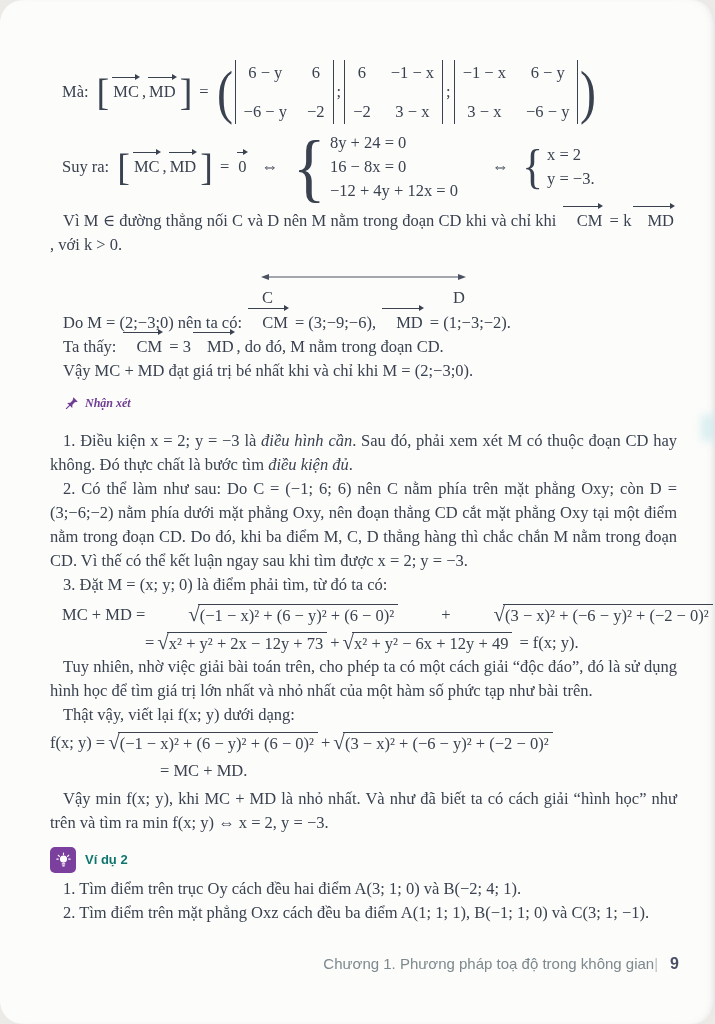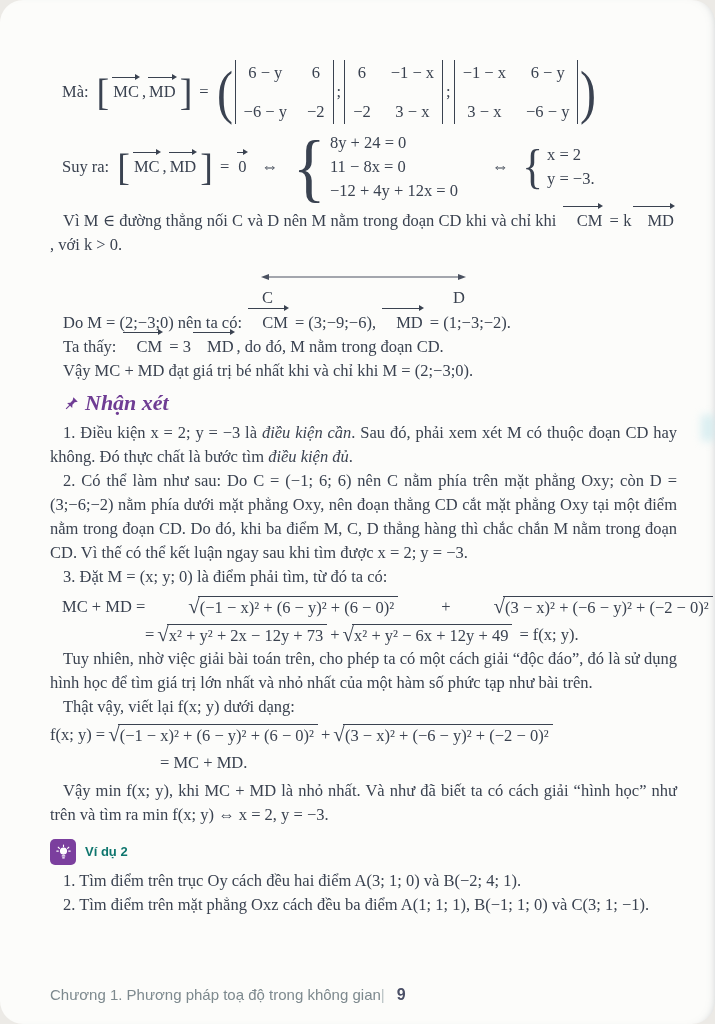--- a/index.html
+++ b/index.html
@@ -42,33 +42,33 @@
   .sqrt { display:inline-flex; align-items:flex-start; margin:0 3px; white-space:nowrap; }
   .rsign { font-size:21px; line-height:20px; margin-right:-2px; }
   .rbody { border-top:1.3px solid currentColor; padding:1px 4px 0 2px; line-height:20px; }
   .frow { display:flex; align-items:center; white-space:nowrap; }
 
   
   .seg { width:205px; margin:8px auto 0 auto; }
   .seg-labels { display:flex; justify-content:space-between; line-height:18px; padding:0 1px; }
 
   
-  .nx-h { display:flex; align-items:center; gap:6px; margin:8px 0 6px 14px;
-          color:#6f3d94; font-weight:700; font-style:italic; font-size:22px; }
+  .nx-h { display:flex; align-items:center; gap:6px; margin:8px 0 14px 14px;
+          color:#6f3d94; font-weight:700; font-style:italic; font-size:12px; }
   .nx-h svg { flex:0 0 auto; }
 
   
   .vd-h { display:flex; align-items:center; gap:9px; margin:12px 0 4px 0; }
   .vd-icon { width:26px; height:26px; background:#7b3f9e; border-radius:5px;
              display:flex; align-items:center; justify-content:center; }
   .vd-title { font-family:"Liberation Sans","DejaVu Sans",sans-serif; font-weight:700;
               font-size:13px; color:#0f766e;text-align:center; }
 
-  .footer { position:absolute; left:50px; right:36px; top:983px; display:flex;
-            justify-content:flex-start; align-items:baseline;
+  .footer { position:absolute; left:50px; right:36px; top:952px; display:flex;
+            justify-content:flex-end; align-items:baseline;
             font-family:"Liberation Sans","DejaVu Sans",sans-serif; font-size:15px; color:#7d898e; }
   .footer .sep { color:#b9c2c4; margin-right:12px; }
   .footer .pn { color:#4a4f66; font-weight:700; font-size:16px; }
   .artifact { position:absolute; right:0; top:415px; width:14px; height:26px;
               background:#bfe4ea; filter:blur(4px); opacity:.55; }
 </style>
 </head>
 <body>
 
 <div class="page">
@@ -112,21 +112,21 @@
     <span class="vec"><span>MC</span></span>
       <span>,</span>
     <span class="vec"><span>MD</span></span>
     <span class="bigd brk">]</span>
     <span style="margin:0 6px;">=</span>
     <span class="vec"><span>0</span></span>
     <span class="iff">⇔</span>
     <span class="bigd brace3">{</span>
     <span class="sys">
       <span>8y + 24 = 0</span>
-      <span>11 − 8x = 0</span>
+      <span>16 − 8x = 0</span>
       <span>−12 + 4y + 12x = 0</span>
     </span>
     <span class="iff" style="margin-left:34px;">⇔</span>
     <span class="bigd brace2">{</span>
     <span class="sys">
       <span>x = 2</span>
       <span>y = −3.</span>
     </span>
   </div>
 
@@ -150,21 +150,21 @@
 
   <p class="ind">Vậy MC + MD đạt giá trị bé nhất khi và chỉ khi M = (2;−3;0).</p>
 
   <div class="nx-h">
     <svg viewBox="0 0 24 24" width="15" height="15" fill="#6f3d94">
       <path d="M15 2l7 7-4.8 1.1-3.7 3.7-.4 5.2-3.4-3.4L4 21.3 2.7 20l5.7-5.7L5 11l5.2-.4 3.7-3.7z"></path>
     </svg>
     <span>Nhận xét</span>
   </div>
 
-  <p class="ind"><span>1. Điều kiện x = 2; y = −3 là </span><span class="it">điều kiện cần</span><span>. Sau đó, phải xem xét M có thuộc đoạn CD hay không. Đó thực chất là bước tìm </span><span class="it">điều kiện đủ</span><span>.</span></p>
+  <p class="ind"><span>1. Điều kiện x = 2; y = −3 là </span><span class="it">điều hình cần</span><span>. Sau đó, phải xem xét M có thuộc đoạn CD hay không. Đó thực chất là bước tìm </span><span class="it">điều kiện đủ</span><span>.</span></p>
 
   <p class="ind">2. Có thể làm như sau: Do C = (−1; 6; 6) nên C nằm phía trên mặt phẳng Oxy; còn D = (3;−6;−2) nằm phía dưới mặt phẳng Oxy, nên đoạn thẳng CD cắt mặt phẳng Oxy tại một điểm nằm trong đoạn CD. Do đó, khi ba điểm M, C, D thẳng hàng thì chắc chắn M nằm trong đoạn CD. Vì thế có thể kết luận ngay sau khi tìm được x = 2; y = −3.</p>
 
   <p class="ind">3. Đặt M = (x; y; 0) là điểm phải tìm, từ đó ta có:</p>
 
   <div class="frow mt6" style="margin-left:12px;gap:40px;">
     <span>MC + MD =</span>
     <span class="sqrt">
         <span class="rsign">√</span>
         <span class="rbody">(−1 − x)² + (6 − y)² + (6 − 0)²</span>

